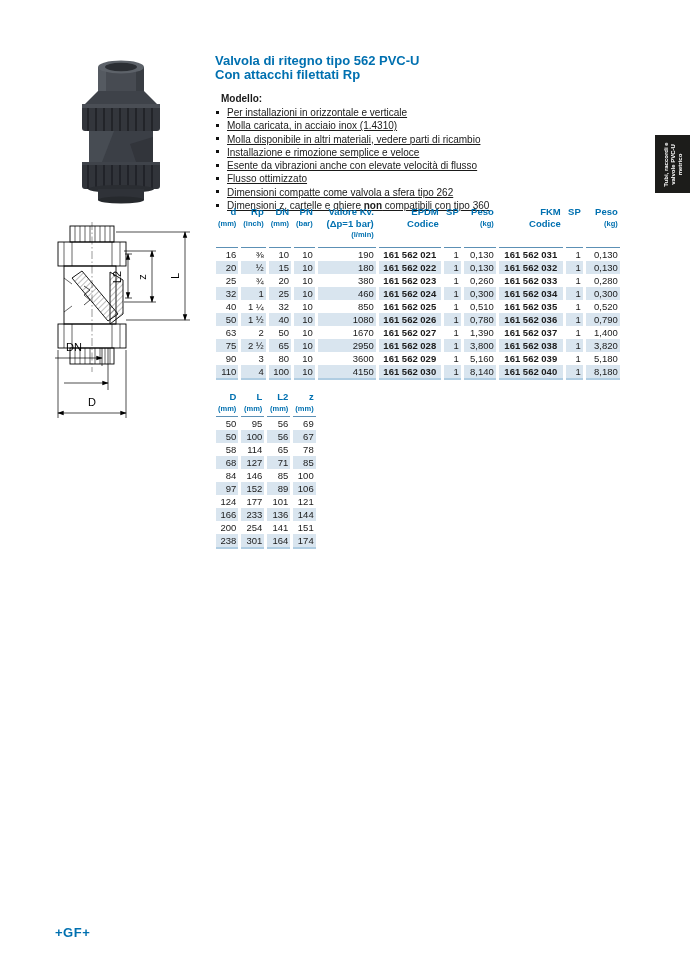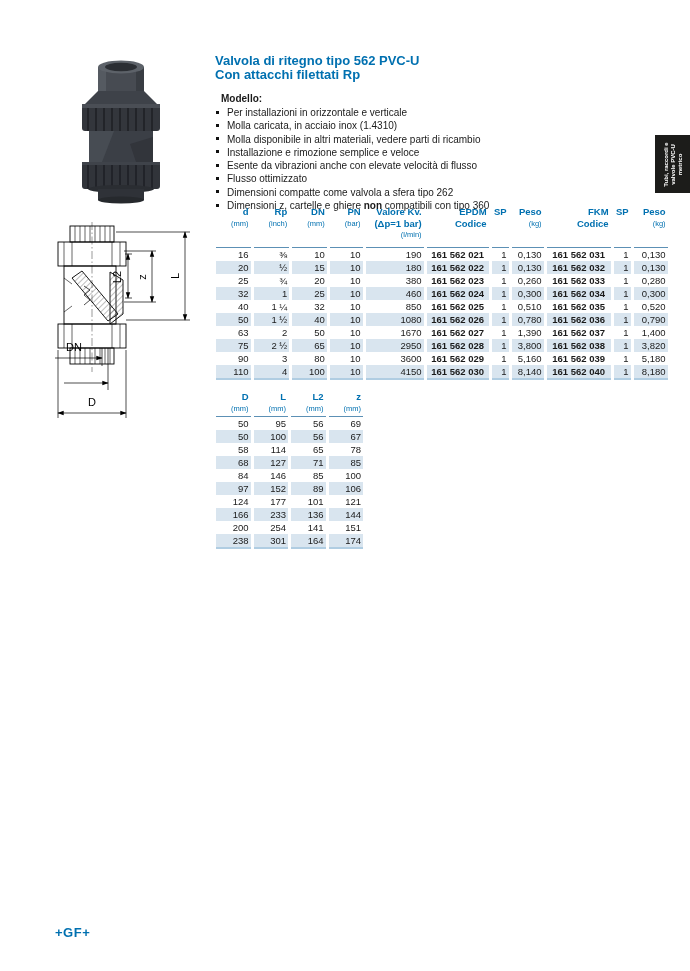--- a/index.html
+++ b/index.html
@@ -6,39 +6,39 @@
   html,body { background:#ffffff; }
   .page {
     position:relative; width:690px; height:971px; background:#fff;
     font-family:"Liberation Sans", sans-serif; color:#1a1a1a; overflow:hidden;
   }
   
   .title-block { position:absolute; left:215px; top:54px; width:430px; }
   .title-line { color:#0070b0; font-size:13px; font-weight:bold; line-height:14px; }
   .model-label { position:absolute; left:221px; top:93px; font-size:10px; font-weight:bold; }
   .features { position:absolute; left:215px; top:106px; width:440px; list-style:none; }
-  .features li { font-size:10px; line-height:13.3px; padding-left:12px; position:relative; }
+  .features li { font-size:10px; line-height:13.3px; padding-left:12px; position:relative;text-decoration:underline; }
   .bullet { position:absolute; left:1px; top:4.5px; width:3px; height:3px; background:#111; }
   .b { font-weight:bold;text-align:right; }
   
   .photo { position:absolute; left:60px; top:54px; }
   
   .drawing { position:absolute; left:28px; top:220px; }
   .drawing text { font-family:"Liberation Sans", sans-serif; font-size:11px; fill:#000; }
   
   table { border-collapse:separate; border-spacing:3px 0; table-layout:fixed; }
   .main-table { position:absolute; left:213px; top:206px; }
   .dim-table  { position:absolute; left:213px; top:391px; }
   th { vertical-align:top; text-align:right; padding:0 2px 2px 2px;
        border-bottom:1.5px solid #5c90b5; }
   .main-table th { height:42px; }
   .dim-table th { height:25px; }
   .hl { color:#0070b0; font-size:9.5px; font-weight:bold; line-height:12px; white-space:nowrap; }
   .hs { color:#0070b0; font-size:9.5px; font-weight:bold; line-height:11px; white-space:nowrap; }
-  .hu { color:#0070b0; font-size:7.5px; font-weight:normal; line-height:11px; white-space:nowrap;margin-left:13px; }
+  .hu { color:#0070b0; font-size:7.5px; font-weight:bold; line-height:11px; white-space:nowrap; }
   td { text-align:right; font-size:9.5px; line-height:13px; height:13px;
        padding:0 2px; white-space:nowrap; }
   tbody tr:nth-child(even) td { background:#d9e5ef; }
   tbody tr:last-child td { border-bottom:2px solid #b0cde2; }
   td.code { font-weight:bold;text-align:center; }
   
   .side-tab { position:absolute; left:655px; top:135px; width:35px; height:58px;
               background:#1c1c1a; overflow:hidden; }
   .tab-inner { position:absolute; width:58px; height:35px; left:-11.5px; top:11.5px;
                transform:rotate(-90deg); display:flex; flex-direction:column;

